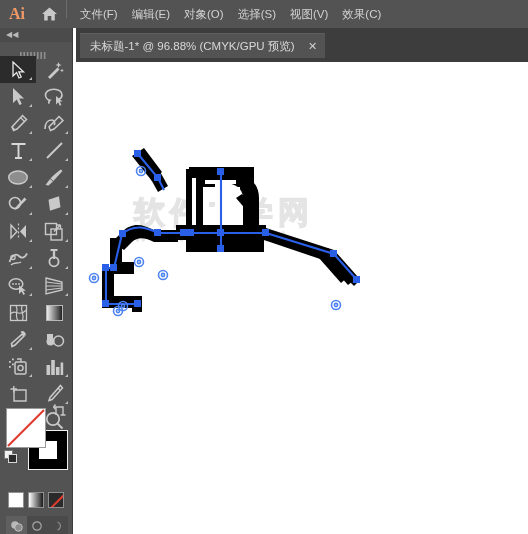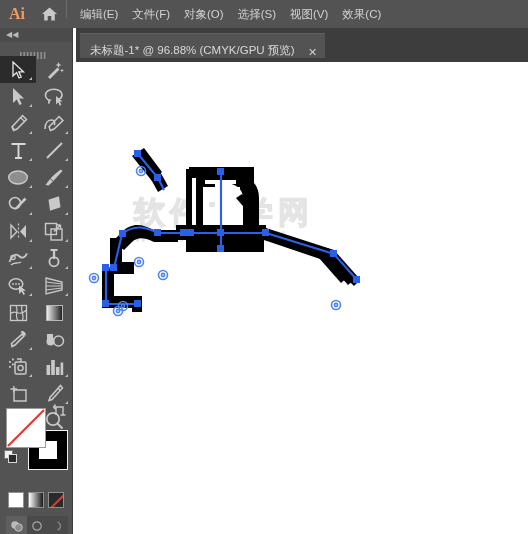--- a/index.html
+++ b/index.html
@@ -27,21 +27,21 @@
   .menu-item{
     color:#d2d2d2;font-size:11.5px;padding:0 7px;line-height:28px;white-space:nowrap;
   }
 
   
   .tabbar{
     position:absolute;left:76px;top:28px;width:452px;height:34px;background:#3d3d3d;
   }
   .doc-tab{
     position:absolute;left:4px;top:5px;height:24px;
-    background:#535353;display:flex;align-items:flex-end;padding:0 6px 0 10px;
+    background:#535353;display:flex;align-items:center;padding:0 6px 0 10px;
     border-top:1px solid #5e5e5e;
   }
   .doc-tab-label{color:#d8d8d8;font-size:11.5px;white-space:nowrap;}
   .doc-tab-close{
     color:#cfcfcf;font-size:11px;margin-left:12px;width:12px;text-align:center;line-height:12px;
   }
 
   
   .toolpanel{
     position:absolute;left:0;top:28px;width:72px;height:506px;background:#535353;
@@ -129,22 +129,22 @@
 
   <div class="menubar">
     <div class="ai-logo">Ai</div>
     <div class="home-ico">
       <svg width="17" height="16" viewBox="0 0 17 16">
         <path d="M8.5 1.5 L16 8 L13.8 8 L13.8 14.5 L10.3 14.5 L10.3 10 L6.7 10 L6.7 14.5 L3.2 14.5 L3.2 8 L1 8 Z" fill="#c9c9c9"></path>
       </svg>
     </div>
     <div class="menu-sep"></div>
     <div class="menu-items">
+      <div class="menu-item">文件(F)</div>
       <div class="menu-item">编辑(E)</div>
-      <div class="menu-item">文件(F)</div>
       <div class="menu-item">对象(O)</div>
       <div class="menu-item">选择(S)</div>
       <div class="menu-item">视图(V)</div>
       <div class="menu-item">效果(C)</div>
     </div>
   </div>
 
   <div class="tabbar">
     <div class="doc-tab">
       <span class="doc-tab-label">未标题-1* @ 96.88% (CMYK/GPU 预览)</span>

